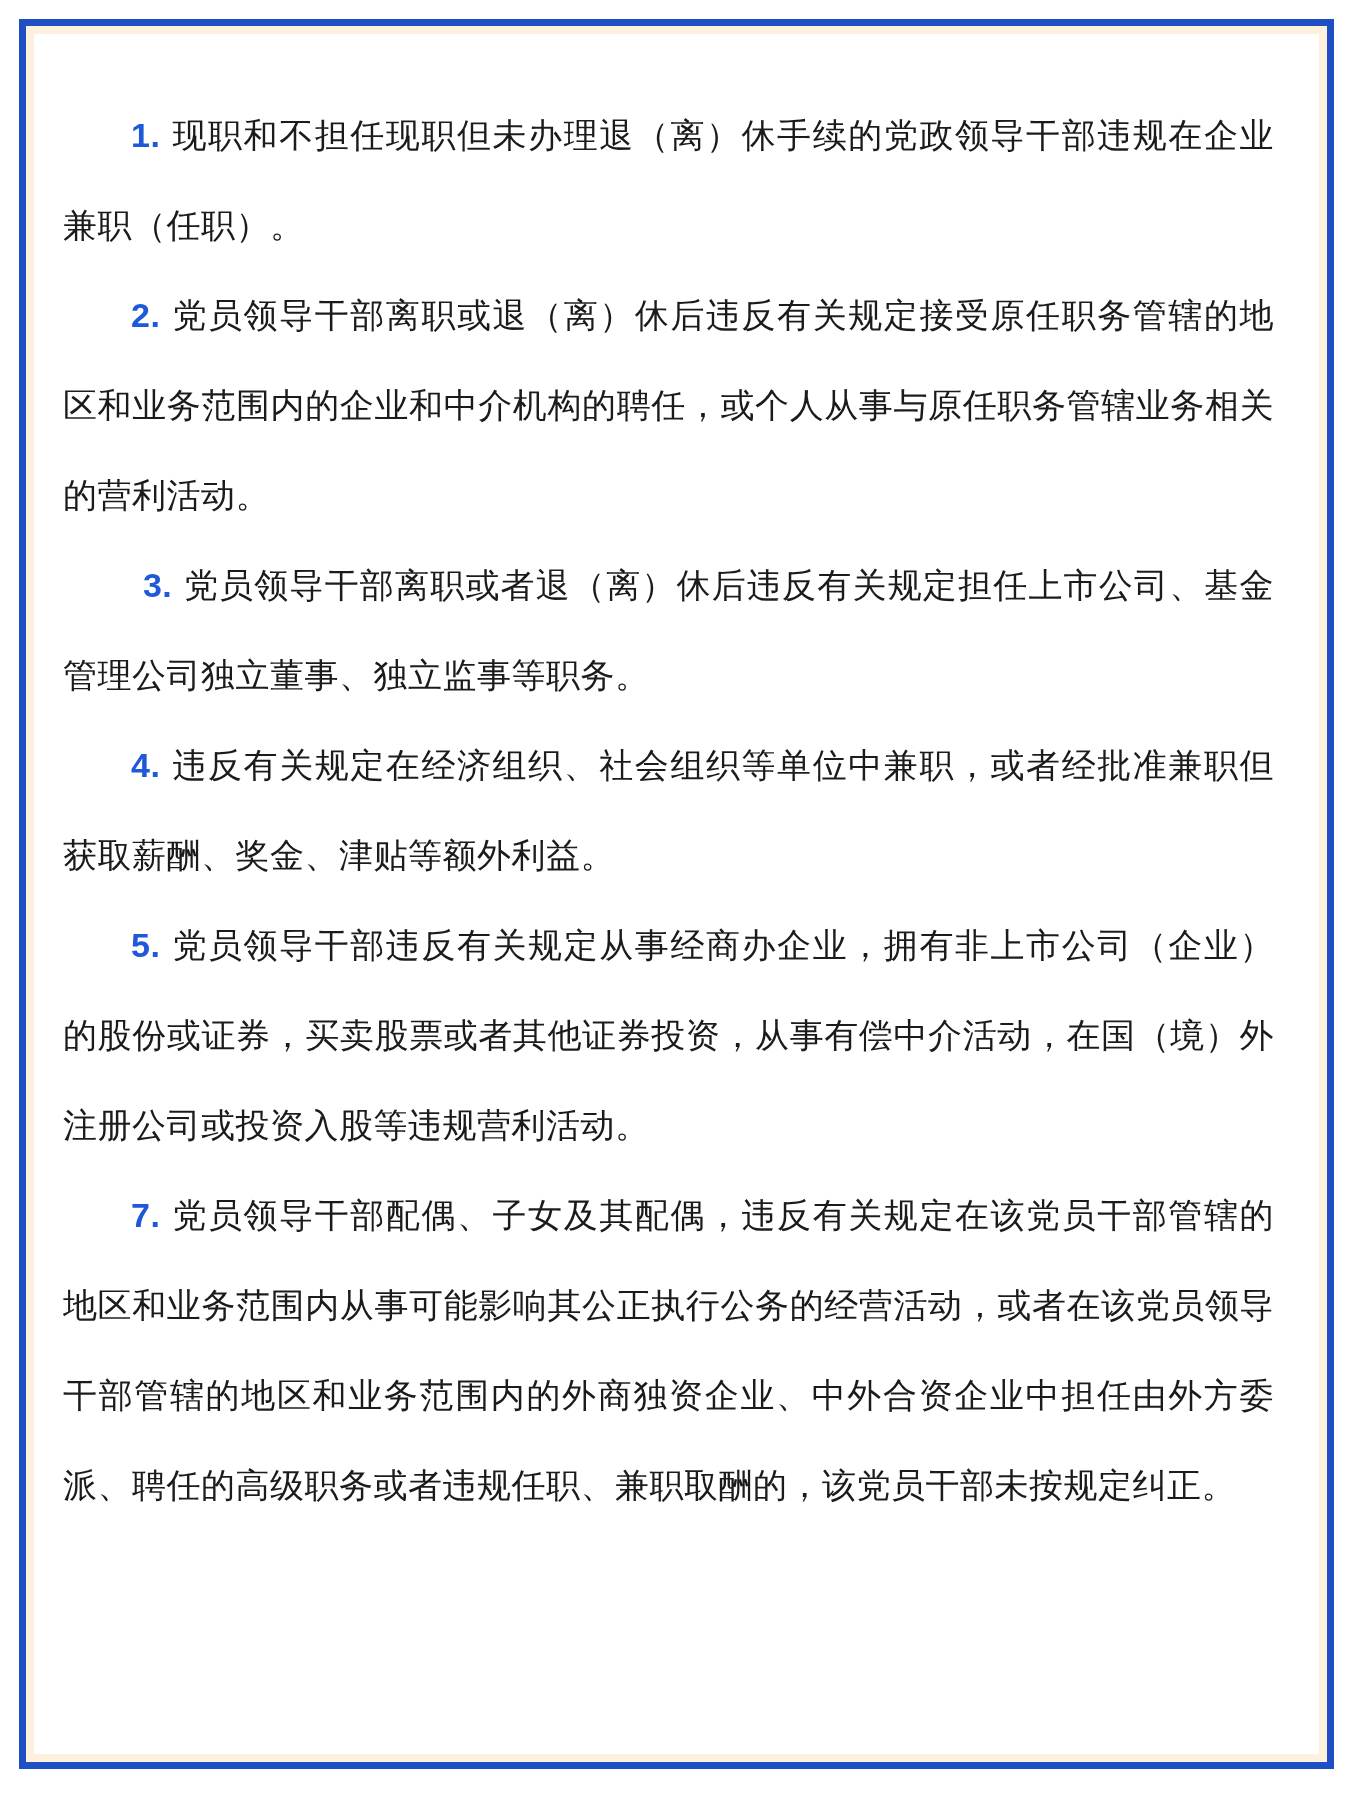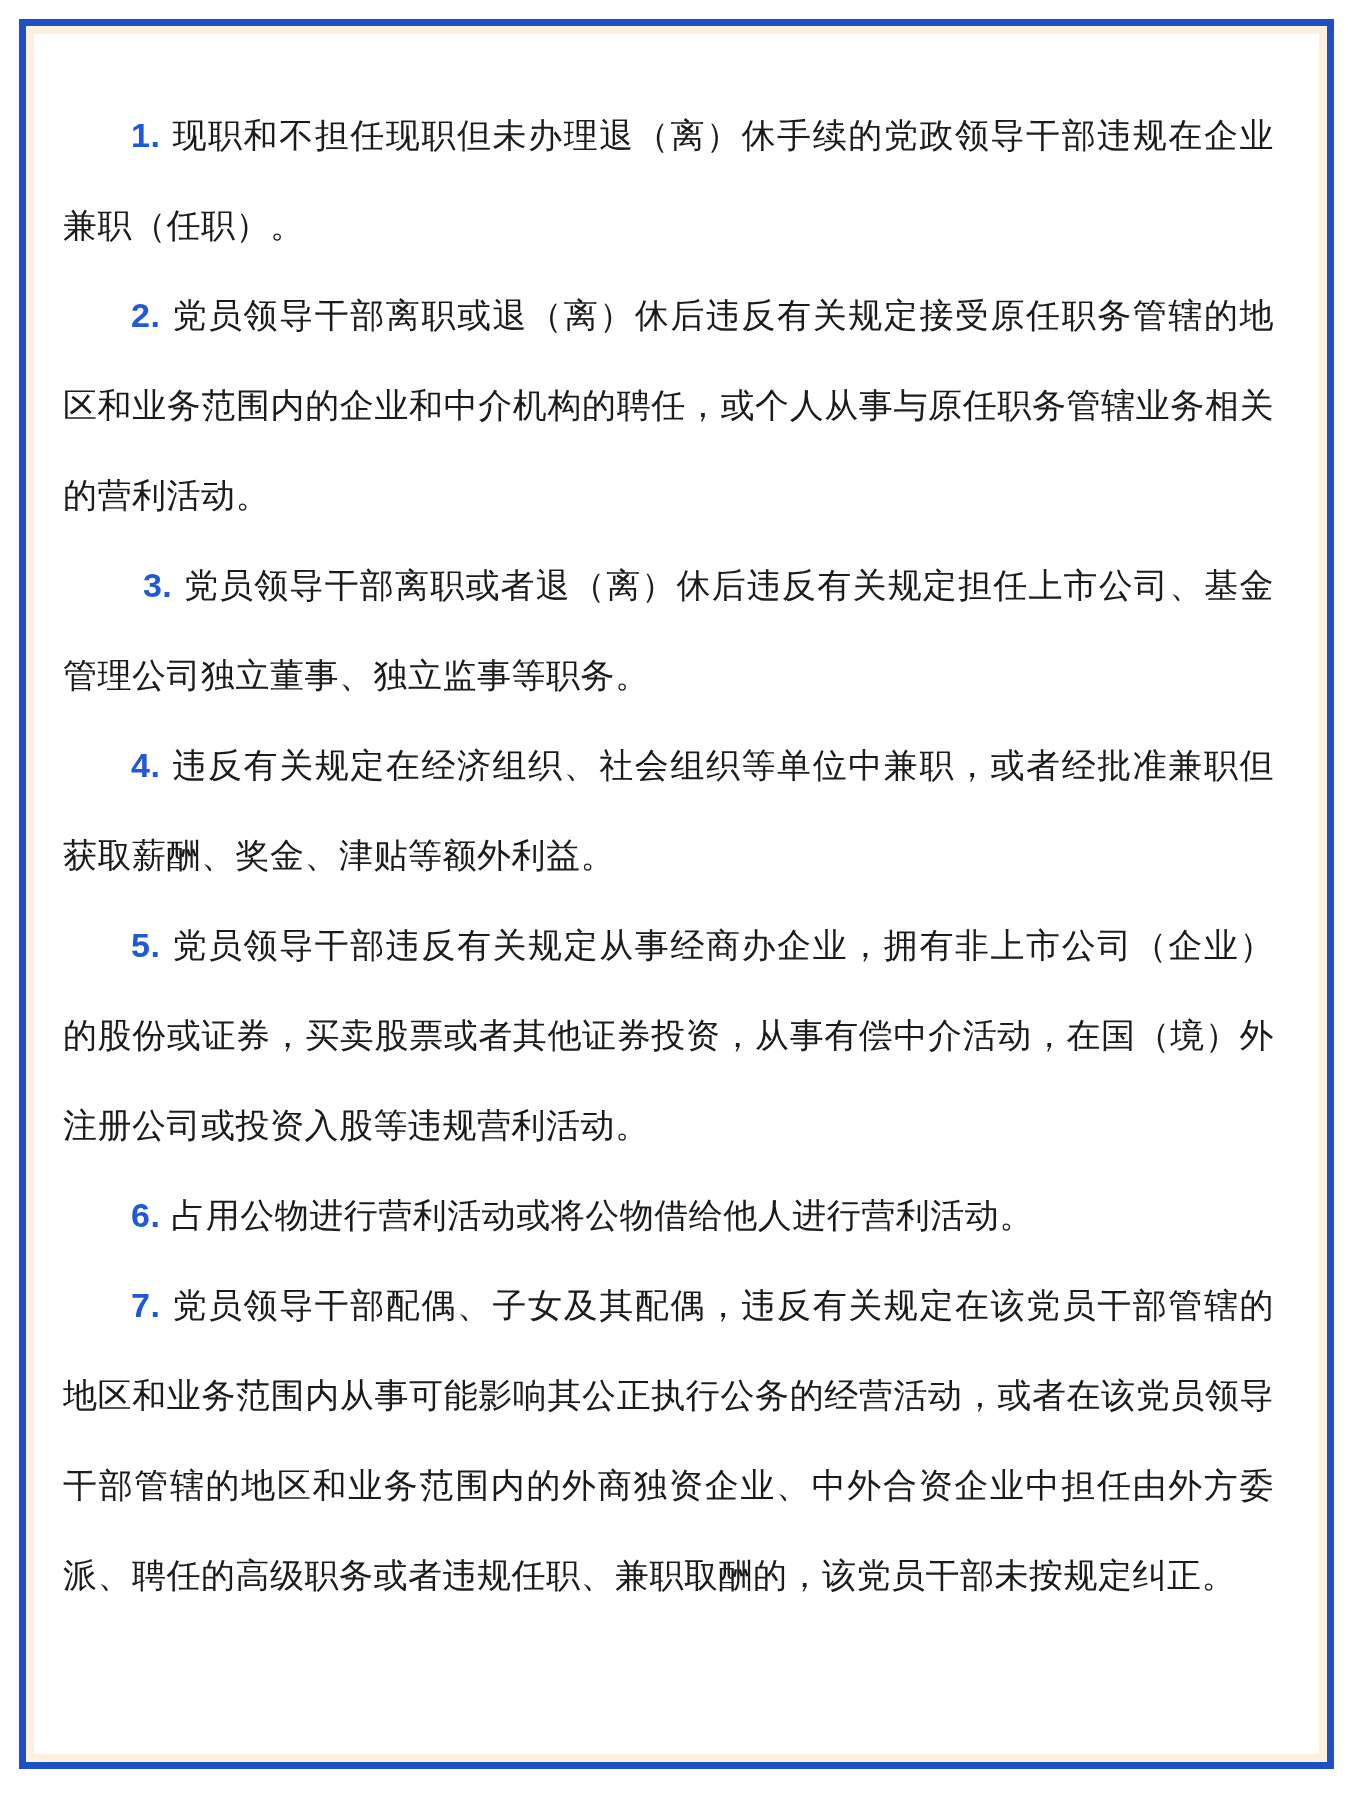--- a/index.html
+++ b/index.html
@@ -62,22 +62,19 @@
     </p>
 
     <p class="item">
       <span class="num">4.</span><span>违反有关规定在经济组织、社会组织等单位中兼职，或者经批准兼职但获取薪酬、奖金、津贴等额外利益。</span>
     </p>
 
     <p class="item">
       <span class="num">5.</span><span>党员领导干部违反有关规定从事经商办企业，拥有非上市公司（企业）的股份或证券，买卖股票或者其他证券投资，从事有偿中介活动，在国（境）外注册公司或投资入股等违规营利活动。</span>
     </p>
 
-    <p class="item">
-      <span class="num">6.</span><span>占用公物进行营利活动或将公物借给他人进行营利活动。</span>
-    </p>
 
     <p class="item">
       <span class="num">7.</span><span>党员领导干部配偶、子女及其配偶，违反有关规定在该党员干部管辖的地区和业务范围内从事可能影响其公正执行公务的经营活动，或者在该党员领导干部管辖的地区和业务范围内的外商独资企业、中外合资企业中担任由外方委派、聘任的高级职务或者违规任职、兼职取酬的，该党员干部未按规定纠正。</span>
     </p>
 
   </div>
 </div>
 
 </body></html>

